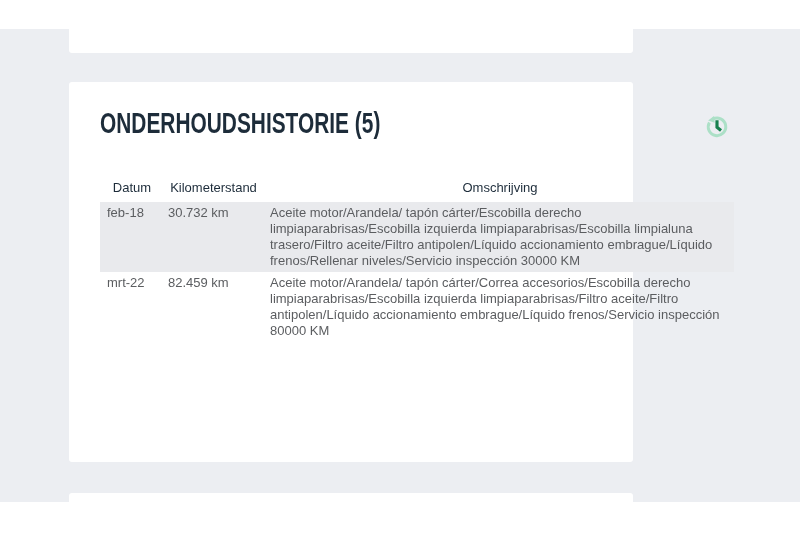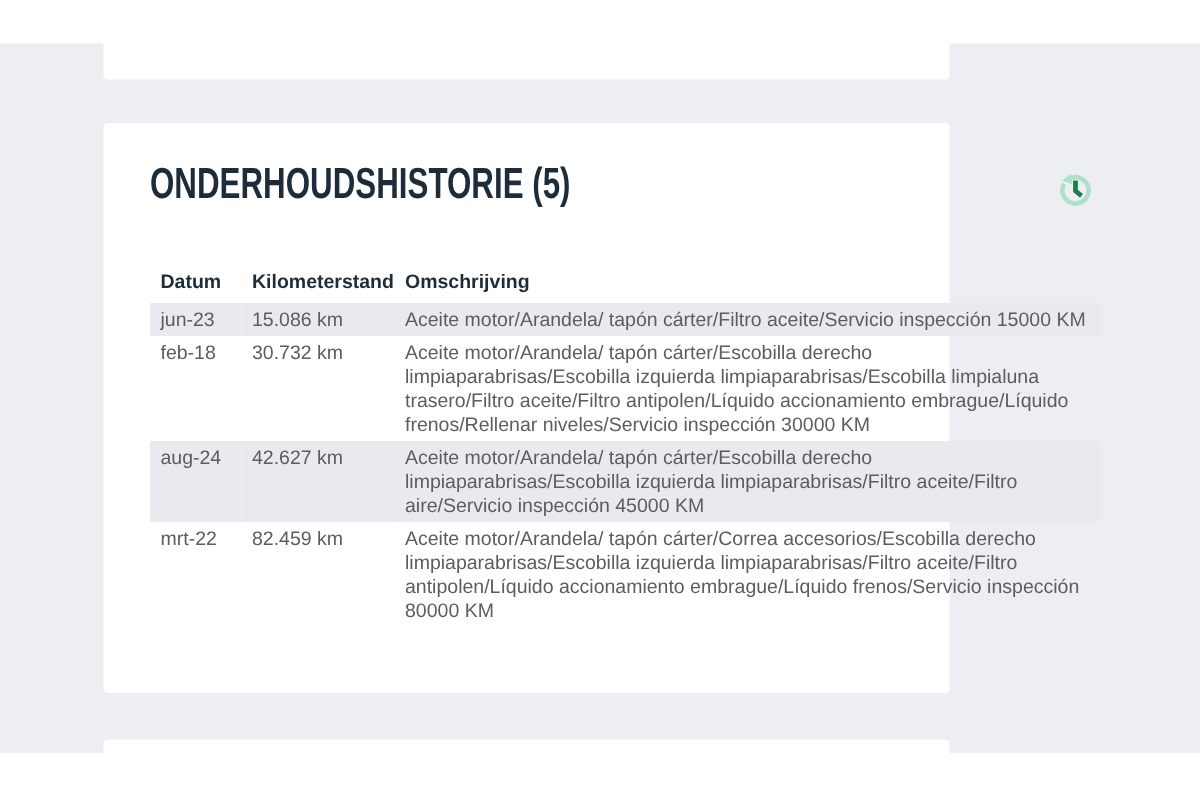--- a/index.html
+++ b/index.html
@@ -36,21 +36,21 @@
     position:absolute;left:634px;top:30px;width:28px;height:28px;cursor:pointer;
   }
   .history-btn svg{display:block;width:28px;height:28px;}
   table.svc{
     position:absolute;left:31px;top:96px;width:634px;
     border-collapse:collapse;table-layout:fixed;
   }
   table.svc col.c1{width:61px;}
   table.svc col.c2{width:102px;}
   table.svc th{
-    text-align:left;font-size:13px;font-weight:700;color:var(--navy);
+    text-align:center;font-size:13px;font-weight:400;color:var(--navy);
     padding:2px 4px 6px 7px;line-height:16px;
   }
   table.svc td{
     font-size:13px;color:var(--text);line-height:16px;
     padding:3px 4px 3px 7px;vertical-align:top;
   }
   table.svc tbody tr:nth-child(odd) td{background:var(--stripe);}
 </style>
 </head>
 <body>
@@ -81,33 +81,23 @@
         </colgroup>
       <thead>
         <tr>
           <th>Datum</th>
           <th>Kilometerstand</th>
           <th>Omschrijving</th>
         </tr>
       </thead>
       <tbody>
           <tr>
-            <td>jun-23</td>
-            <td>15.086 km</td>
-            <td>Aceite motor/Arandela/ tapón cárter/Filtro aceite/Servicio inspección 15000 KM</td>
-          </tr>
-          <tr>
             <td>feb-18</td>
             <td>30.732 km</td>
             <td>Aceite motor/Arandela/ tapón cárter/Escobilla derecho limpiaparabrisas/Escobilla izquierda limpiaparabrisas/Escobilla limpialuna trasero/Filtro aceite/Filtro antipolen/Líquido accionamiento embrague/Líquido frenos/Rellenar niveles/Servicio inspección 30000 KM</td>
-          </tr>
-          <tr>
-            <td>aug-24</td>
-            <td>42.627 km</td>
-            <td>Aceite motor/Arandela/ tapón cárter/Escobilla derecho limpiaparabrisas/Escobilla izquierda limpiaparabrisas/Filtro aceite/Filtro aire/Servicio inspección 45000 KM</td>
           </tr>
           <tr>
             <td>mrt-22</td>
             <td>82.459 km</td>
             <td>Aceite motor/Arandela/ tapón cárter/Correa accesorios/Escobilla derecho limpiaparabrisas/Escobilla izquierda limpiaparabrisas/Filtro aceite/Filtro antipolen/Líquido accionamiento embrague/Líquido frenos/Servicio inspección 80000 KM</td>
           </tr>
         </tbody>
     </table>
 
   </div>

